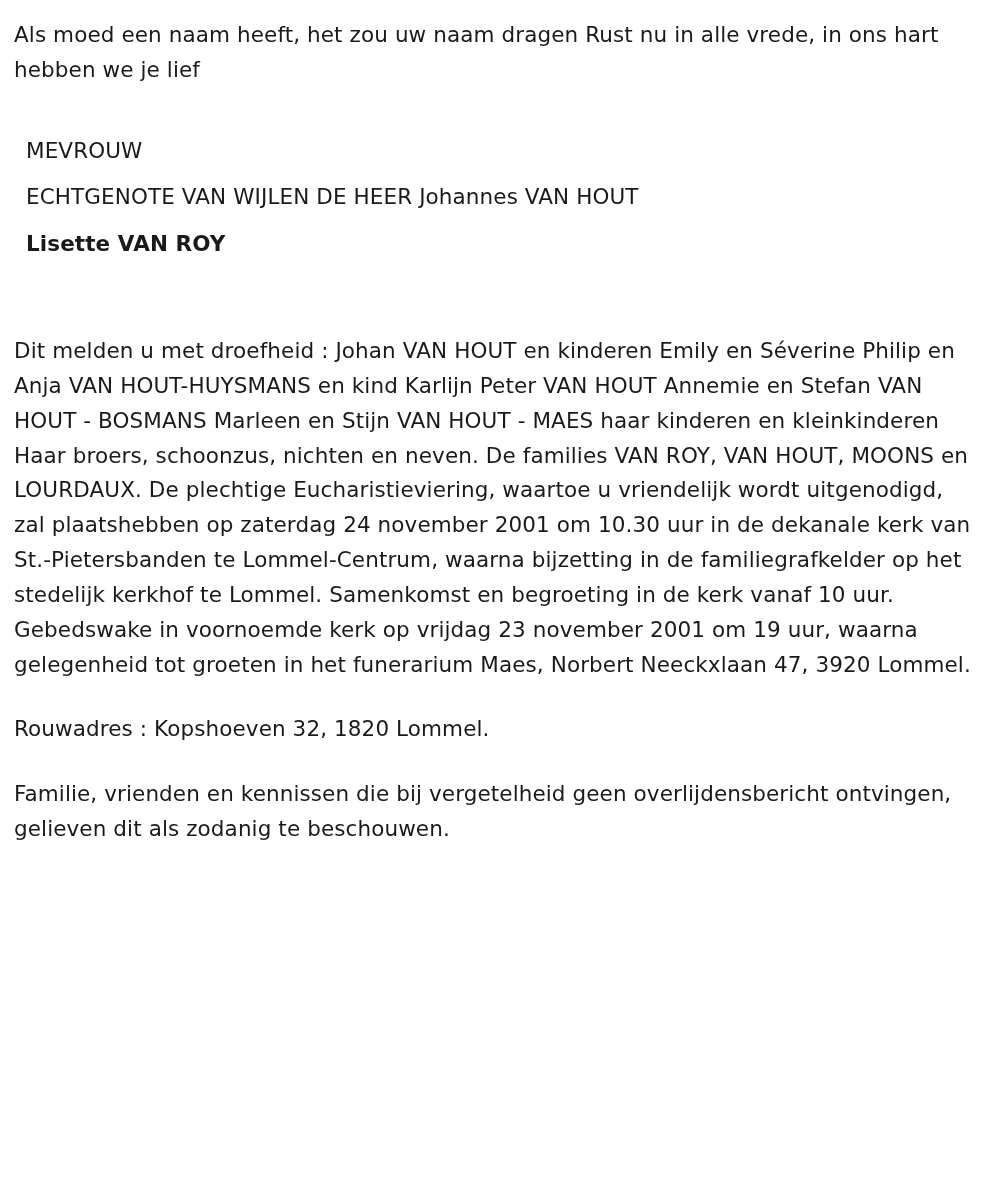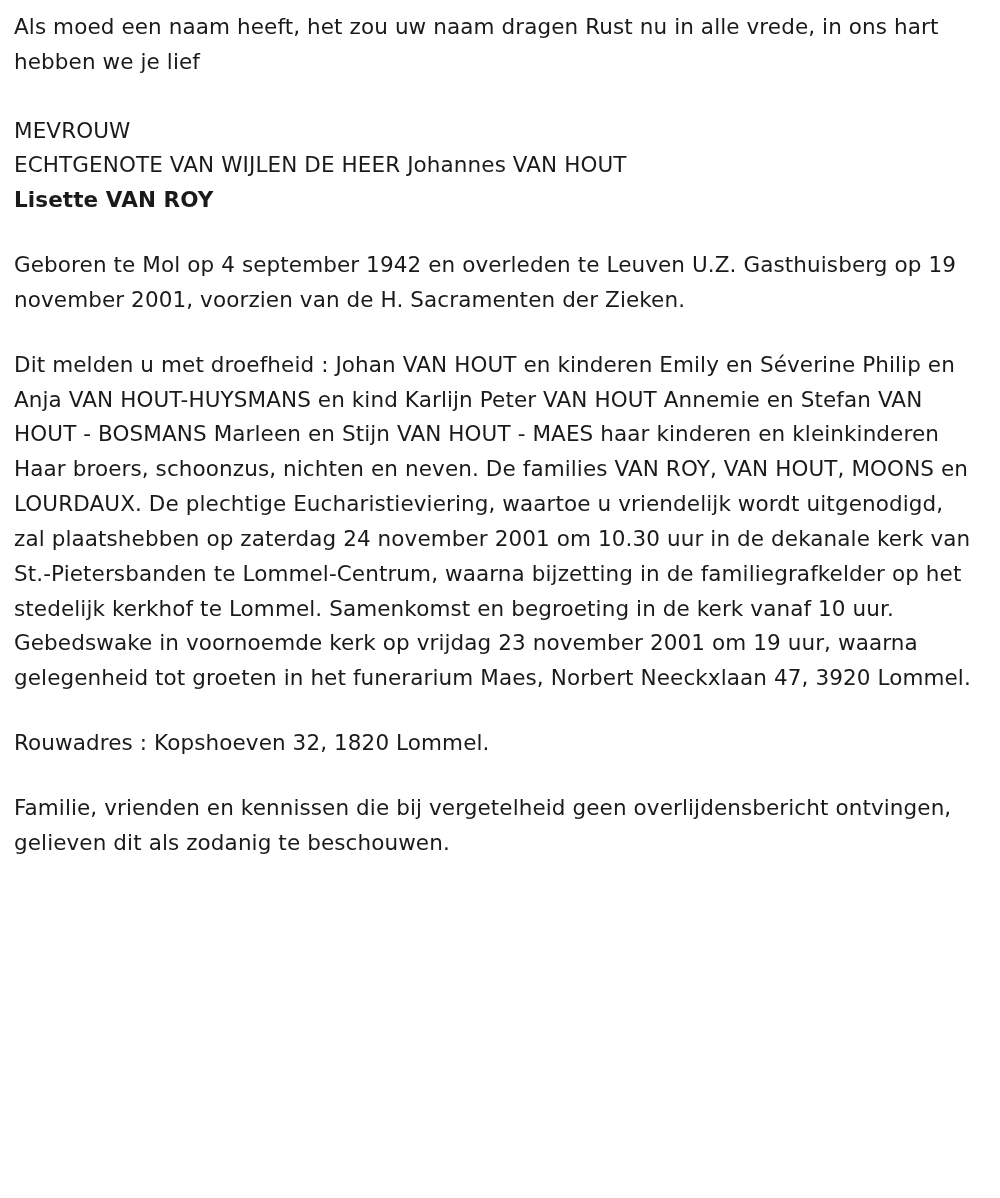--- a/index.html
+++ b/index.html
@@ -9,36 +9,36 @@
   }
   body {
     width: 1000px;
     min-height: 1198px;
     font-family: "DejaVu Sans", "Liberation Sans", sans-serif;
     color: #1a1a1a;
   }
   .page {
     box-sizing: border-box;
     width: 1000px;
-    padding: 10px 20px 20px 14px;
+    padding: 18px 20px 20px 14px;
   }
   .para {
     font-size: 21.5px;
     line-height: 1.62;
     letter-spacing: 0.1px;
     margin: 0;
   }
   .gap-lg {
     height: 34px;
   }
   .gap-md {
     height: 30px;
   }
   .tight {
-    margin: 0;
+    margin: 12px;
   }
   .name {
     font-weight: bold;
   }
 </style>
 </head>
 <body>
 
 <div class="page">
 
@@ -47,21 +47,20 @@
   <div class="gap-lg"></div>
 
   <p class="para tight">MEVROUW</p>
 
   <p class="para tight">ECHTGENOTE VAN WIJLEN DE HEER Johannes VAN HOUT</p>
 
   <p class="para tight name">Lisette VAN ROY</p>
 
   <div class="gap-md"></div>
 
-  <p class="para">Geboren te Mol op 4 september 1942 en overleden te Leuven U.Z. Gasthuisberg op 19 november 2001, voorzien van de H. Sacramenten der Zieken.</p>
 
   <div class="gap-md"></div>
 
   <p class="para">Dit melden u met droefheid : Johan VAN HOUT en kinderen Emily en Séverine Philip en Anja VAN HOUT-HUYSMANS en kind Karlijn Peter VAN HOUT Annemie en Stefan VAN HOUT - BOSMANS Marleen en Stijn VAN HOUT - MAES haar kinderen en kleinkinderen Haar broers, schoonzus, nichten en neven. De families VAN ROY, VAN HOUT, MOONS en LOURDAUX. De plechtige Eucharistieviering, waartoe u vriendelijk wordt uitgenodigd, zal plaatshebben op zaterdag 24 november 2001 om 10.30 uur in de dekanale kerk van St.-Pietersbanden te Lommel-Centrum, waarna bijzetting in de familiegrafkelder op het stedelijk kerkhof te Lommel. Samenkomst en begroeting in de kerk vanaf 10 uur. Gebedswake in voornoemde kerk op vrijdag 23 november 2001 om 19 uur, waarna gelegenheid tot groeten in het funerarium Maes, Norbert Neeckxlaan 47, 3920 Lommel.</p>
 
   <div class="gap-md"></div>
 
   <p class="para">Rouwadres : Kopshoeven 32, 1820 Lommel.</p>
 
   <div class="gap-md"></div>

